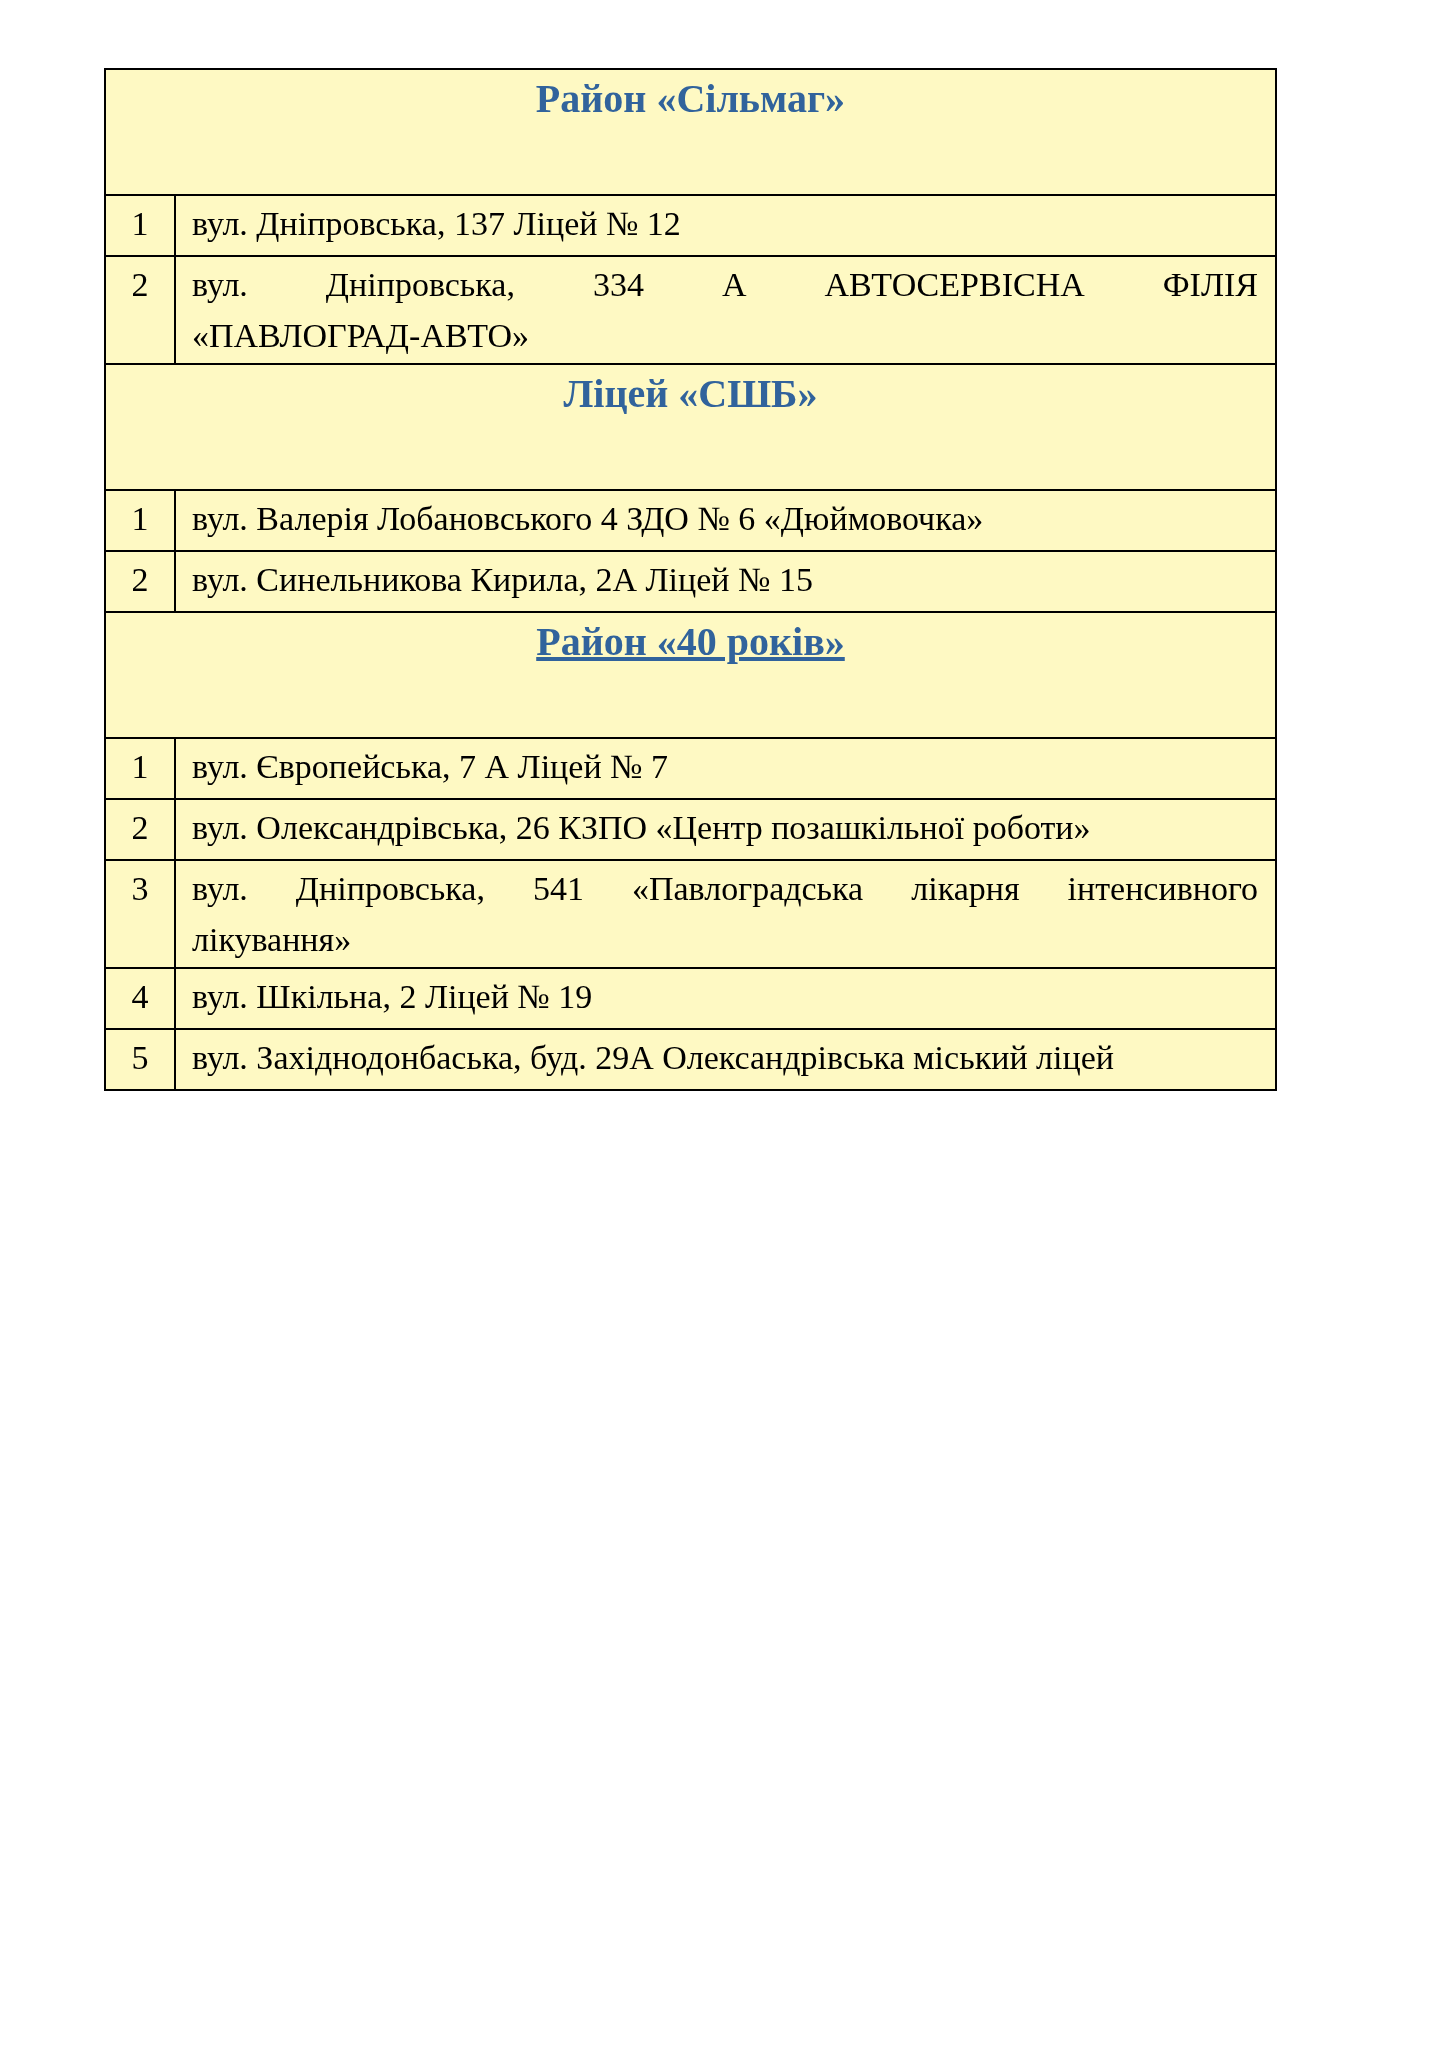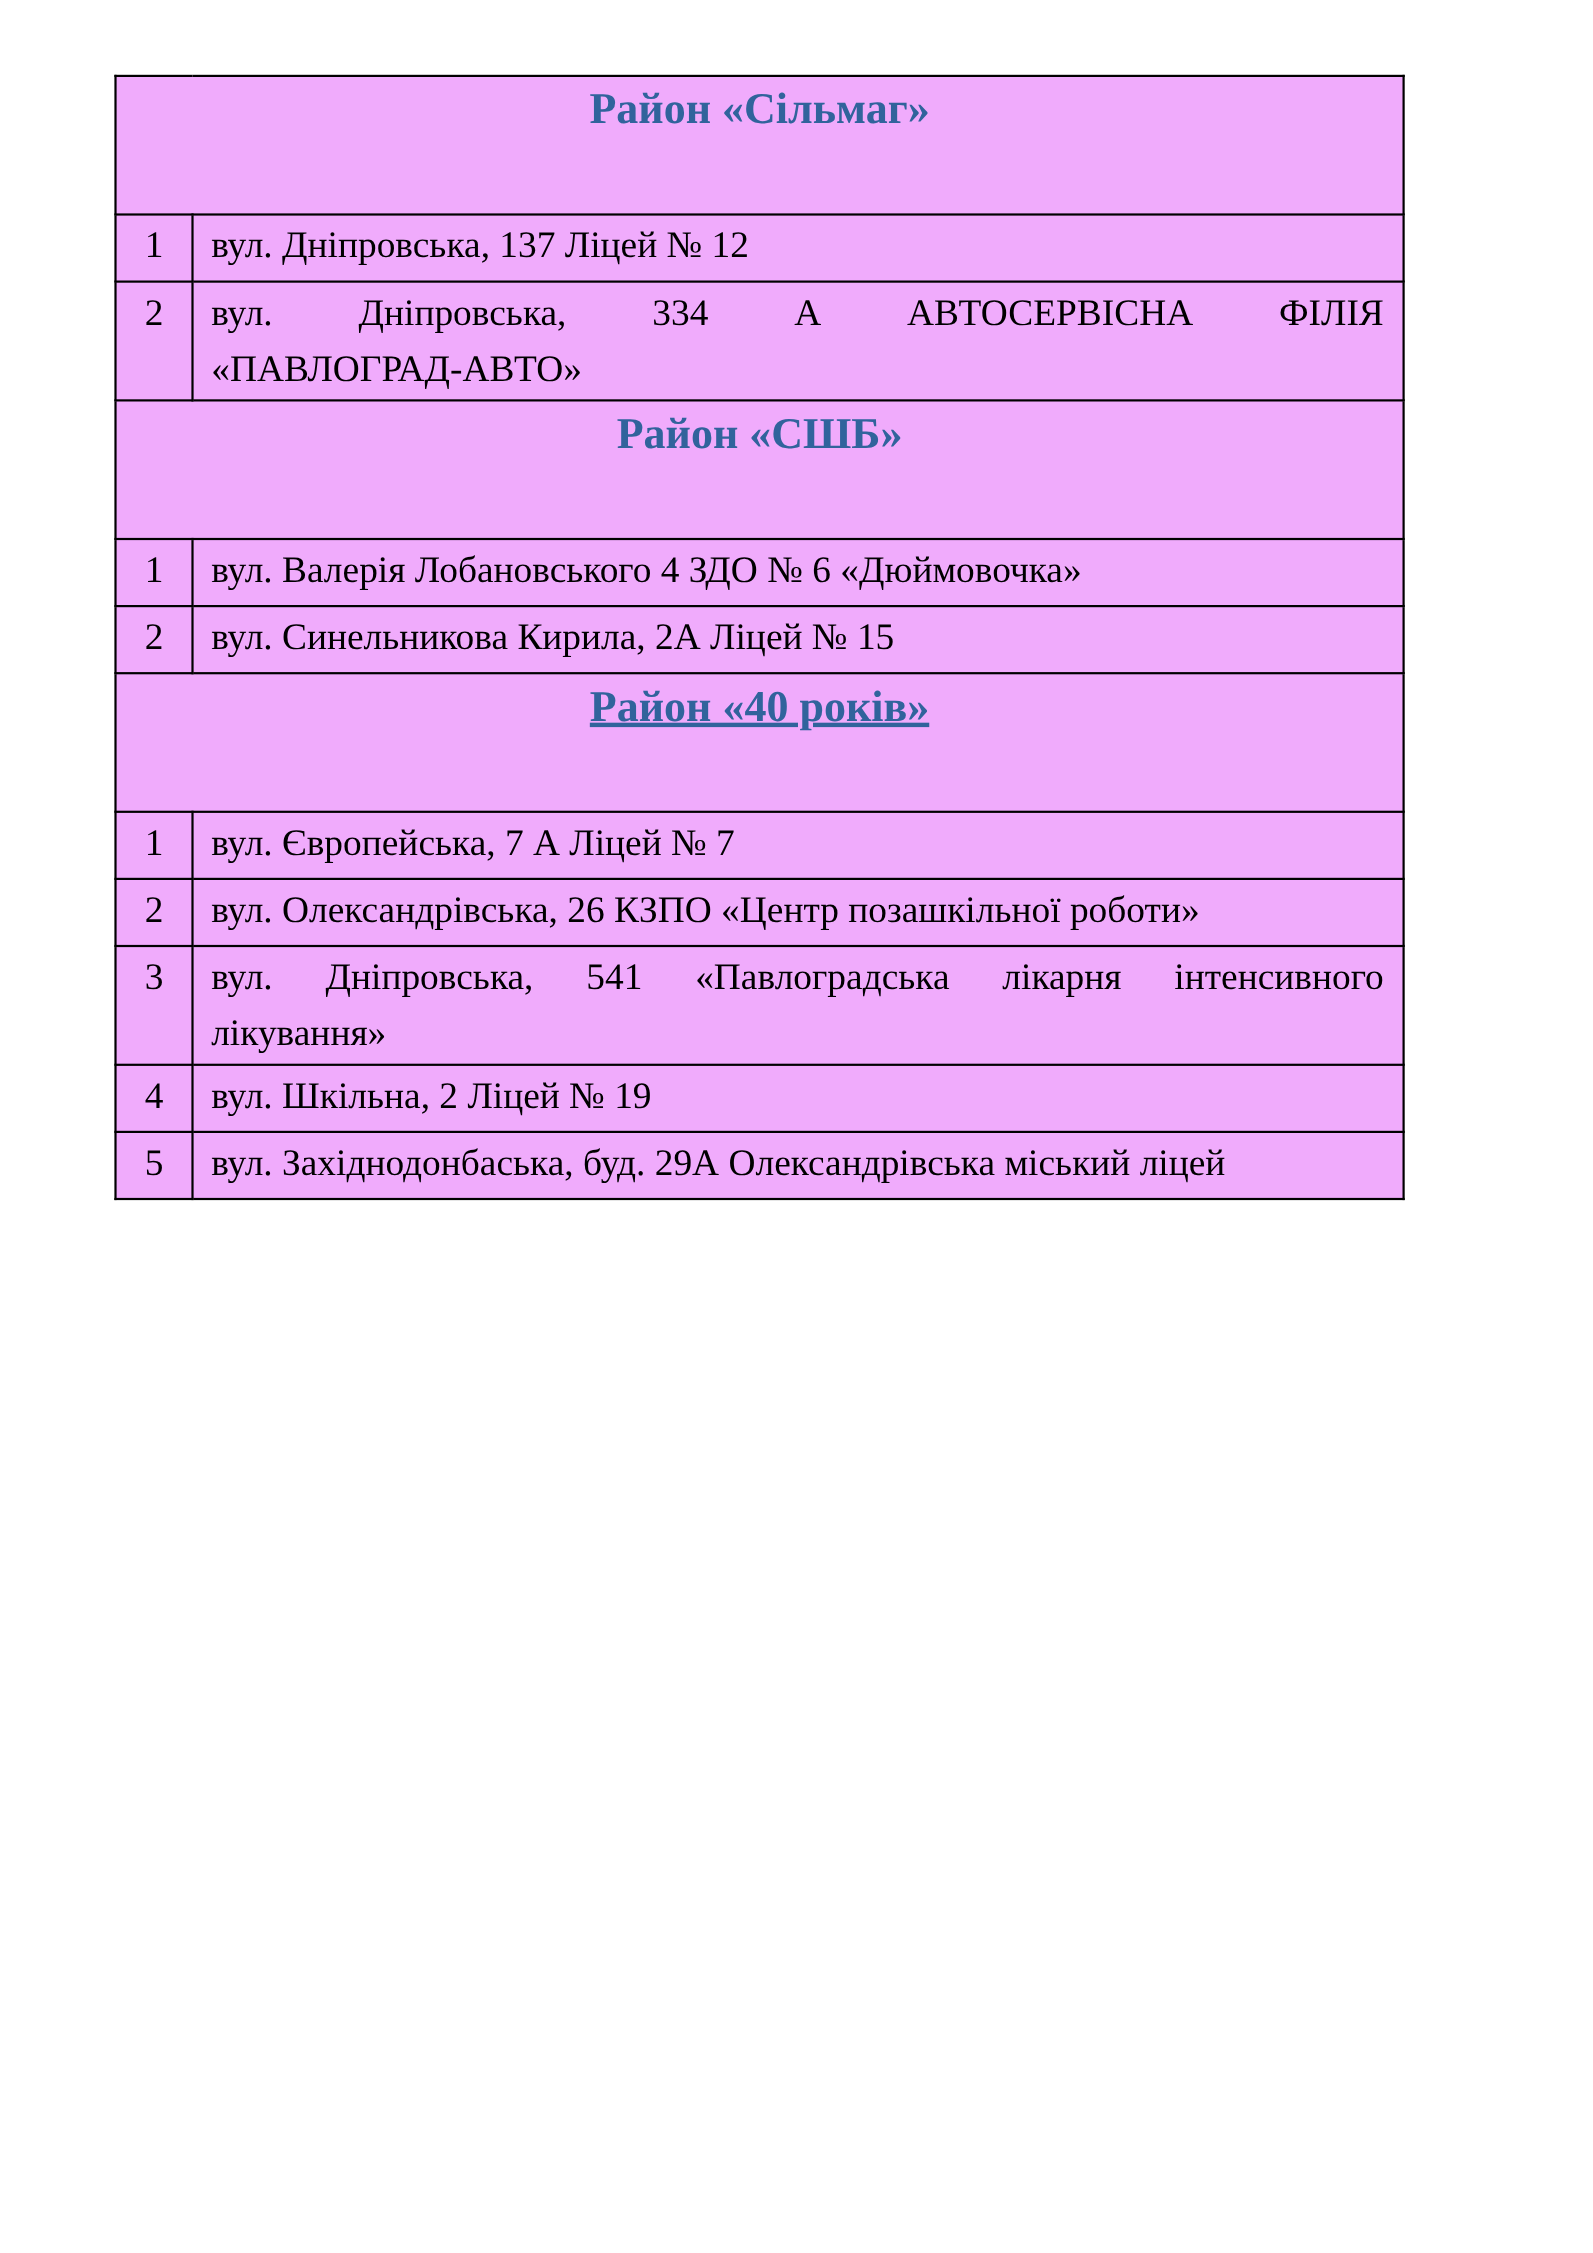--- a/index.html
+++ b/index.html
@@ -28,21 +28,21 @@
     top: 68px;
     width: 1173px;
     border-collapse: collapse;
     table-layout: fixed;
     font-size: 34px;
     line-height: 51px;
   }
   table.addr-table td {
     border: 2px solid #000000;
     vertical-align: top;
-    background: #f0abfc;
+    background: #fef9c3;
   }
   col.c-num  { width: 70px; }
   .section-header-cell {
     height: 117px;
     text-align: center;
     padding: 5px 10px 2px 10px;
   }
   .section-title {
     font-weight: bold;
     font-size: 40px;
@@ -94,21 +94,21 @@
       <span>2</span>
     </td>
     <td class="text-cell">
             <div class="addr-line justify-line">вул. Дніпровська, 334 А АВТОСЕРВІСНА ФІЛІЯ</div>
             <div class="addr-line">«ПАВЛОГРАД-АВТО»</div>
           </td>
   </tr>
 
   <tr class="section-header-row">
     <td colspan="2" class="section-header-cell">
-      <span class="section-title" style="color: rgb(49, 99, 156);">Район «СШБ»</span>
+      <span class="section-title" style="color: rgb(49, 99, 156);">Ліцей «СШБ»</span>
     </td>
   </tr>
 
   <tr class="address-row">
     <td class="num-cell">
       <span>1</span>
     </td>
     <td class="text-cell">
             <div class="addr-line">вул. Валерія Лобановського 4 ЗДО № 6 «Дюймовочка»</div>
           </td>

